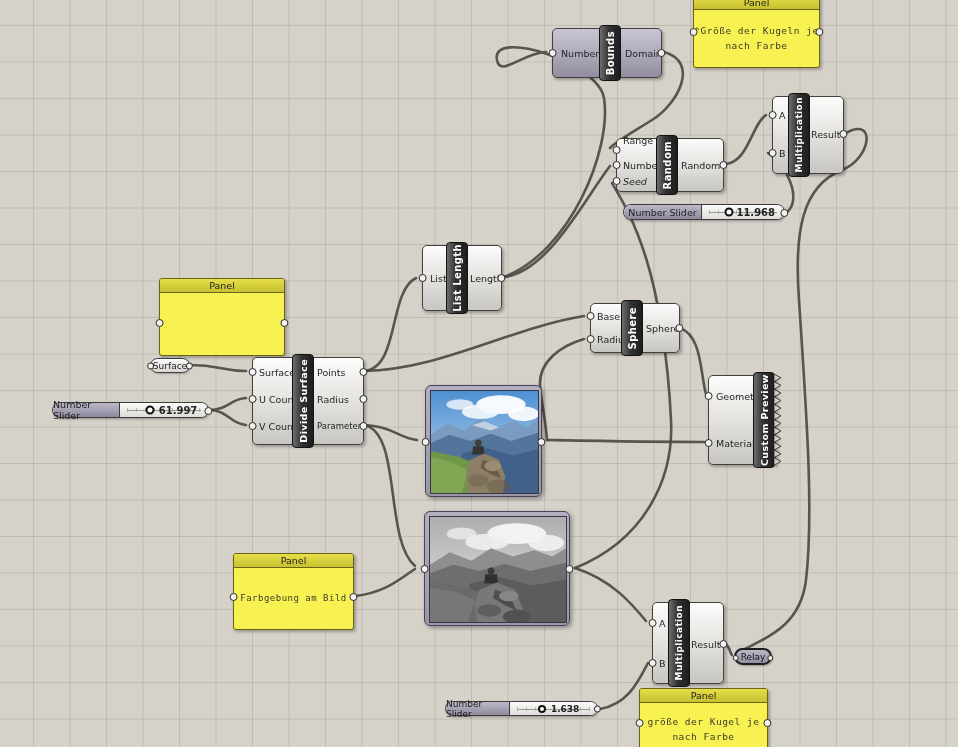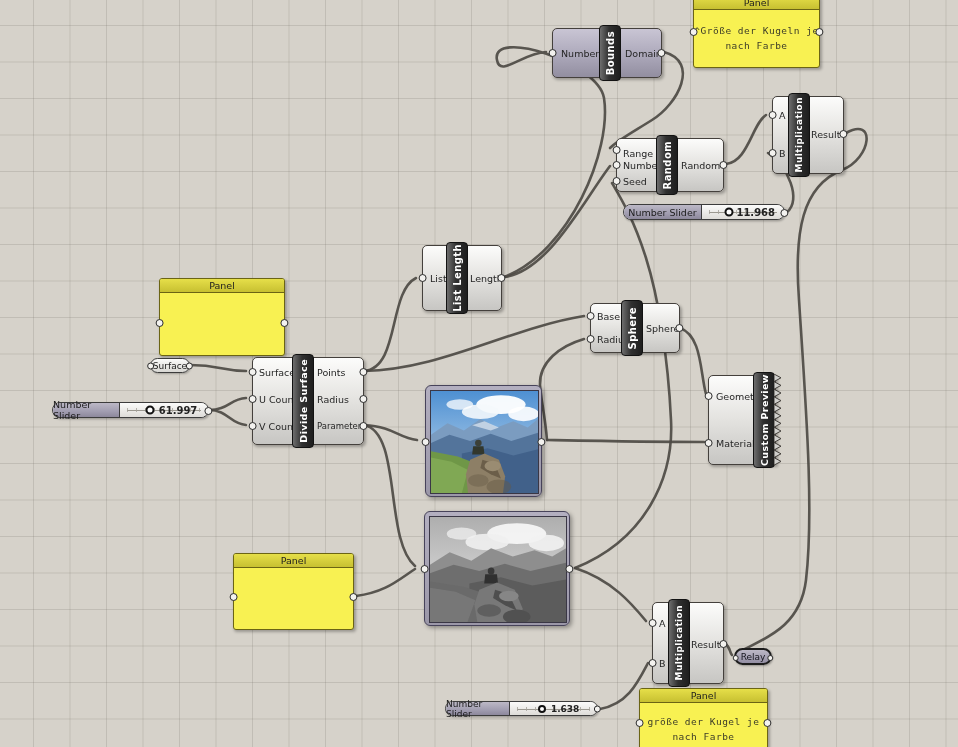--- a/index.html
+++ b/index.html
@@ -109,23 +109,23 @@
 
   <div class="panel" style="left:693px;top:-5px;width:125px;height:71px;">
     <div class="phead">Panel</div>
     <div class="pbody">^Größe der Kugeln je
 nach Farbe</div>
     <i class="nub in" style="top:36px;"></i>
     <i class="nub out" style="top:36px;"></i>
   </div>
 
   <div class="comp" style="left:616px;top:138px;width:106px;height:52px;">
-    <span class="plabel" style="left:6px;width:30px;top:14px;text-align:center;">Range</span>
+    <span class="plabel" style="left:6px;width:30px;top:1px;text-align:center;">Range</span>
     <span class="plabel" style="left:6px;width:32px;top:26px;text-align:left;">Number</span>
-    <span class="plabel" style="left:6px;width:30px;top:42px;text-align:left;">Seed</span>
+    <span class="plabel" style="left:6px;width:30px;top:42px;text-align:left;font-style:italic;">Seed</span>
     <div class="cap" style="left:39px;">
         <span>Random</span>
       </div>
     <span class="plabel" style="left:64px;top:26px;">Random</span>
     <i class="nub in" style="top:11px;"></i>
     <i class="nub in" style="top:26px;"></i>
     <i class="nub in" style="top:42px;"></i>
     <i class="nub out" style="top:26px;"></i>
   </div>
 
@@ -288,20 +288,21 @@
         <ellipse cx="60" cy="90" rx="12" ry="6" fill="#5f5f5f"></ellipse>
         <ellipse cx="88" cy="96" rx="14" ry="7" fill="#515151"></ellipse>
       </svg>
     </div>
     <i class="nub in" style="top:57px;"></i>
     <i class="nub out" style="top:57px;"></i>
   </div>
 
   <div class="panel" style="left:233px;top:553px;width:119px;height:75px;">
     <div class="phead">Panel</div>
+    <div class="pbody" style="font-size:9px;">Farbgebung am Bild</div>
     <i class="nub in" style="top:43px;"></i>
     <i class="nub out" style="top:43px;"></i>
   </div>
 
   <div class="comp" style="left:652px;top:602px;width:70px;height:80px;">
     <span class="plabel" style="left:6px;top:20px;">A</span>
     <span class="plabel" style="left:6px;top:60px;">B</span>
     <div class="cap" style="left:15px;">
         <span style="font-size:9px;">Multiplication</span>
       </div>

